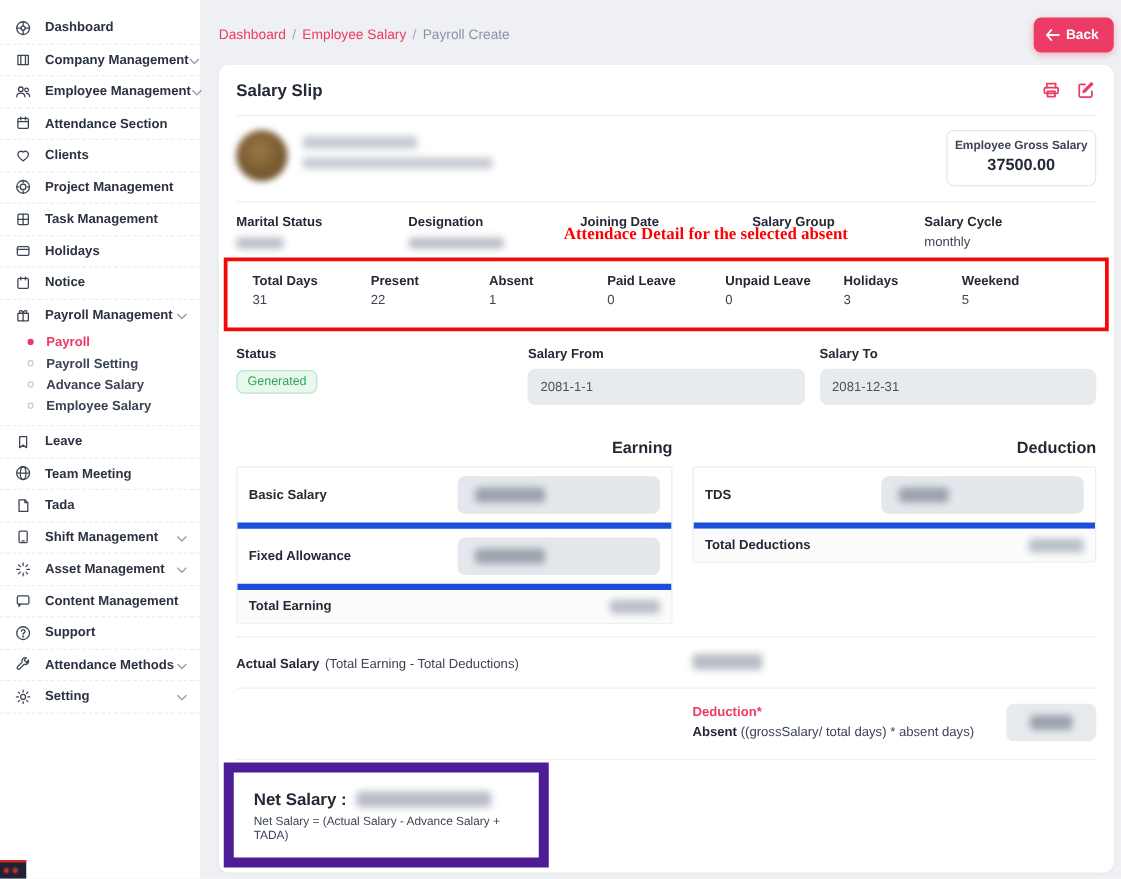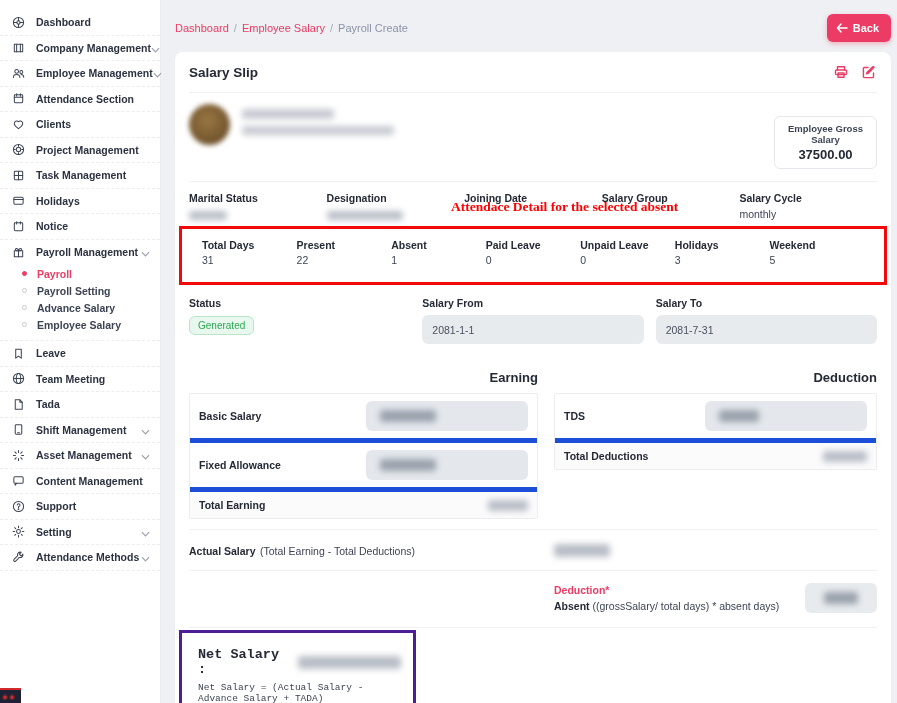--- a/index.html
+++ b/index.html
@@ -36,21 +36,21 @@
   .card-head { display:flex; align-items:center; justify-content:space-between; height:41px; border-bottom:1px solid #f0f0f2; }
   .card-title { font-size:13.5px; font-weight:700; color:#242a35; }
   .head-icons { display:flex; gap:12px; }
   .head-icons svg { width:16px; height:16px; stroke:#ec3b64; fill:none; stroke-width:1.4; stroke-linecap:round; stroke-linejoin:round; cursor:pointer; }
 
   .emp-row { display:flex; align-items:flex-start; padding:11px 0 12px 0; border-bottom:1px solid #f0f0f2; }
   .avatar-blur { width:41px; height:41px; border-radius:50%; background:radial-gradient(circle at 45% 40%, #9a7743, #5e4423); filter:blur(2.5px); flex:none; }
   .emp-lines { margin:5px 0 0 12px; }
   .bb { display:block; background:#c6cad1; border-radius:3px; filter:blur(3px); }
   .ibb { display:inline-block; background:#b9bec7; border-radius:3px; filter:blur(3px); vertical-align:middle; }
-  .gross-box { margin-left:auto; border:1px solid #e4e7eb; border-radius:6px; width:103px; min-height:45px; padding:6px 4px; text-align:center;margin-top:12px; }
+  .gross-box { margin-left:auto; border:1px solid #e4e7eb; border-radius:6px; width:120px; min-height:45px; padding:6px 4px; text-align:center; }
   .gross-label { font-size:9.5px; font-weight:600; color:#3c4454; }
   .gross-value { font-size:13px; font-weight:700; color:#242a35; margin-top:2px; }
 
   .info-att { position:relative; }
   .info-row { display:grid; grid-template-columns:repeat(5,1fr); padding:10px 0 2px 0; }
   .fld-label { font-size:10.5px; font-weight:700; color:#242a35; }
   .fld-value { font-size:10.5px; color:#3c4454; margin-top:4px; min-height:12px; }
   .annotation { position:absolute; left:262px; top:17px; font-family:"Liberation Serif", serif; font-weight:700; font-size:13.5px; color:#fe0000; white-space:nowrap; }
 
   .att-box { border:3px solid #f30909; margin:4px -10px 0 -10px; padding:10px 20px 16px 20px; display:grid; grid-template-columns:repeat(7,1fr); }
@@ -73,21 +73,21 @@
   .divider { border-top:1px solid #f0f0f2; }
   .actual-row { display:grid; grid-template-columns:349px 1fr; gap:16px; align-items:center; padding:11px 0; }
   .lbl-bold { font-size:10.5px; font-weight:700; color:#242a35; }
   .lbl-norm { font-size:10.5px; font-weight:400; color:#3c4454; }
   .absent-row { display:grid; grid-template-columns:349px 1fr; gap:16px; padding:12px 0 14px 0; }
   .absent-right { display:flex; align-items:center; justify-content:space-between; }
   .absent-title { font-size:10.5px; color:#ec3b64; font-weight:600; }
   .absent-desc { font-size:10.5px; color:#3c4454; margin-top:4px; }
   .absent-input { background:#e8ebee; border-radius:6px; width:72px; height:30px; display:flex; align-items:center; justify-content:center; cursor:text; }
 
-  .net-box { border:3px solid #4c1d95; width:237px; margin:2px 0 4px -10px; padding:14px 12px 12px 16px;font-family:Liberation Mono, monospace; }
+  .net-box { border:8px solid #4c1d95; width:260px; margin:2px 0 4px -10px; padding:14px 12px 12px 16px; }
   .net-line { display:flex; align-items:center; gap:8px; }
   .net-label { font-size:13.5px; font-weight:700; color:#242a35; }
   .net-formula { font-size:9.5px; color:#3c4454; margin-top:5px; }
 
   .footer { padding:12px 0 0 0; font-size:10.5px; color:#8a93a8; }
   .footer .brand { color:#ec3b64; cursor:pointer; }
 </style>
 </head>
 <body>
 
@@ -295,37 +295,37 @@
           <path d="M5.6 5.4A1.5 1.5 0 1 1 7.4 7c-.35.25-.4.5-.4 1"></path>
           <circle cx="7" cy="9.9" r=".4" fill="#3c4454"></circle>
         </svg>
       </span>
     <span class="sb-label">Support</span>
   </div>
 
   <div class="sb-item">
     <span class="sb-ico">
         <svg viewBox="0 0 14 14">
-          <circle cx="7" cy="7" r="2.1"></circle>
-          <path d="M7 1.2v1.7M7 11.1v1.7M1.2 7h1.7M11.1 7h1.7M2.9 2.9 4 4M10 10l1.1 1.1M11.1 2.9 10 4M4 10l-1.1 1.1"></path>
-        </svg>
-      </span>
-    <span class="sb-label">Setting</span>
+          <path d="M11.6 3.2a2.9 2.9 0 0 1-3.7 3.7L4 10.8a1.25 1.25 0 0 1-1.8-1.8l3.9-3.9a2.9 2.9 0 0 1 3.7-3.7L7.9 3.3l2.1 2.1z"></path>
+        </svg>
+      </span>
+    <span class="sb-label">Attendance Methods</span>
     <span class="sb-chev"><svg viewBox="0 0 10 6" width="9" height="6">
           <polyline points="1,1 5,5 9,1" fill="none" stroke="#9aa1ad" stroke-width="1.3"></polyline>
         </svg></span>
   </div>
 
   <div class="sb-item">
     <span class="sb-ico">
         <svg viewBox="0 0 14 14">
-          <path d="M11.6 3.2a2.9 2.9 0 0 1-3.7 3.7L4 10.8a1.25 1.25 0 0 1-1.8-1.8l3.9-3.9a2.9 2.9 0 0 1 3.7-3.7L7.9 3.3l2.1 2.1z"></path>
-        </svg>
-      </span>
-    <span class="sb-label">Attendance Methods</span>
+          <circle cx="7" cy="7" r="2.1"></circle>
+          <path d="M7 1.2v1.7M7 11.1v1.7M1.2 7h1.7M11.1 7h1.7M2.9 2.9 4 4M10 10l1.1 1.1M11.1 2.9 10 4M4 10l-1.1 1.1"></path>
+        </svg>
+      </span>
+    <span class="sb-label">Setting</span>
     <span class="sb-chev"><svg viewBox="0 0 10 6" width="9" height="6">
           <polyline points="1,1 5,5 9,1" fill="none" stroke="#9aa1ad" stroke-width="1.3"></polyline>
         </svg></span>
   </div>
 
   <div class="corner-widget">◉◉</div>
 </aside>
 
 <div class="main">
 
@@ -436,21 +436,21 @@
       <div>
         <div class="fld-label">Status</div>
         <span class="badge-generated">Generated</span>
       </div>
       <div>
         <div class="fld-label">Salary From</div>
         <div class="ginput">2081-1-1</div>
       </div>
       <div>
         <div class="fld-label">Salary To</div>
-        <div class="ginput">2081-7-31</div>
+        <div class="ginput">2081-12-31</div>
       </div>
     </div>
 
     <div class="earn-ded">
       <div>
         <div class="sec-title">Earning</div>
         <div class="tbl">
           <div class="tbl-row">
             <span class="tbl-label">Basic Salary</span>
             <span class="tbl-input">

